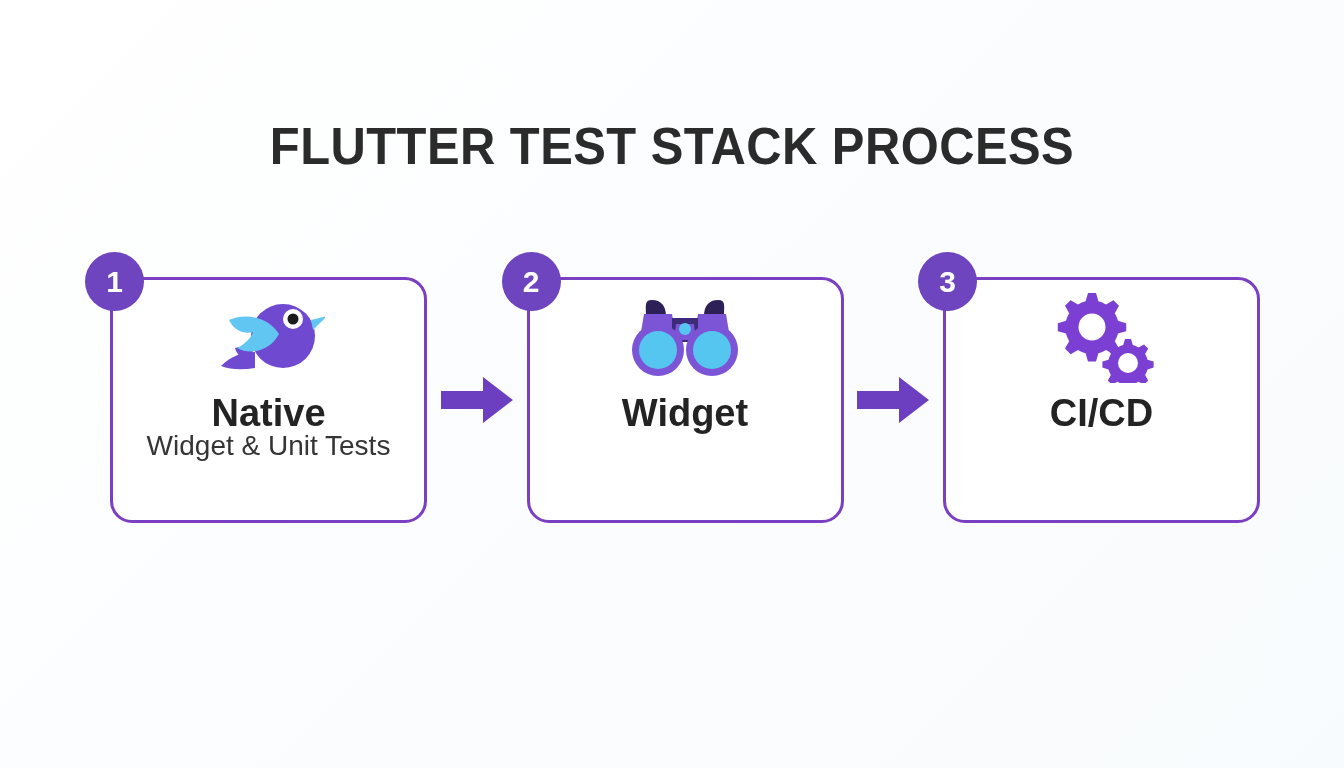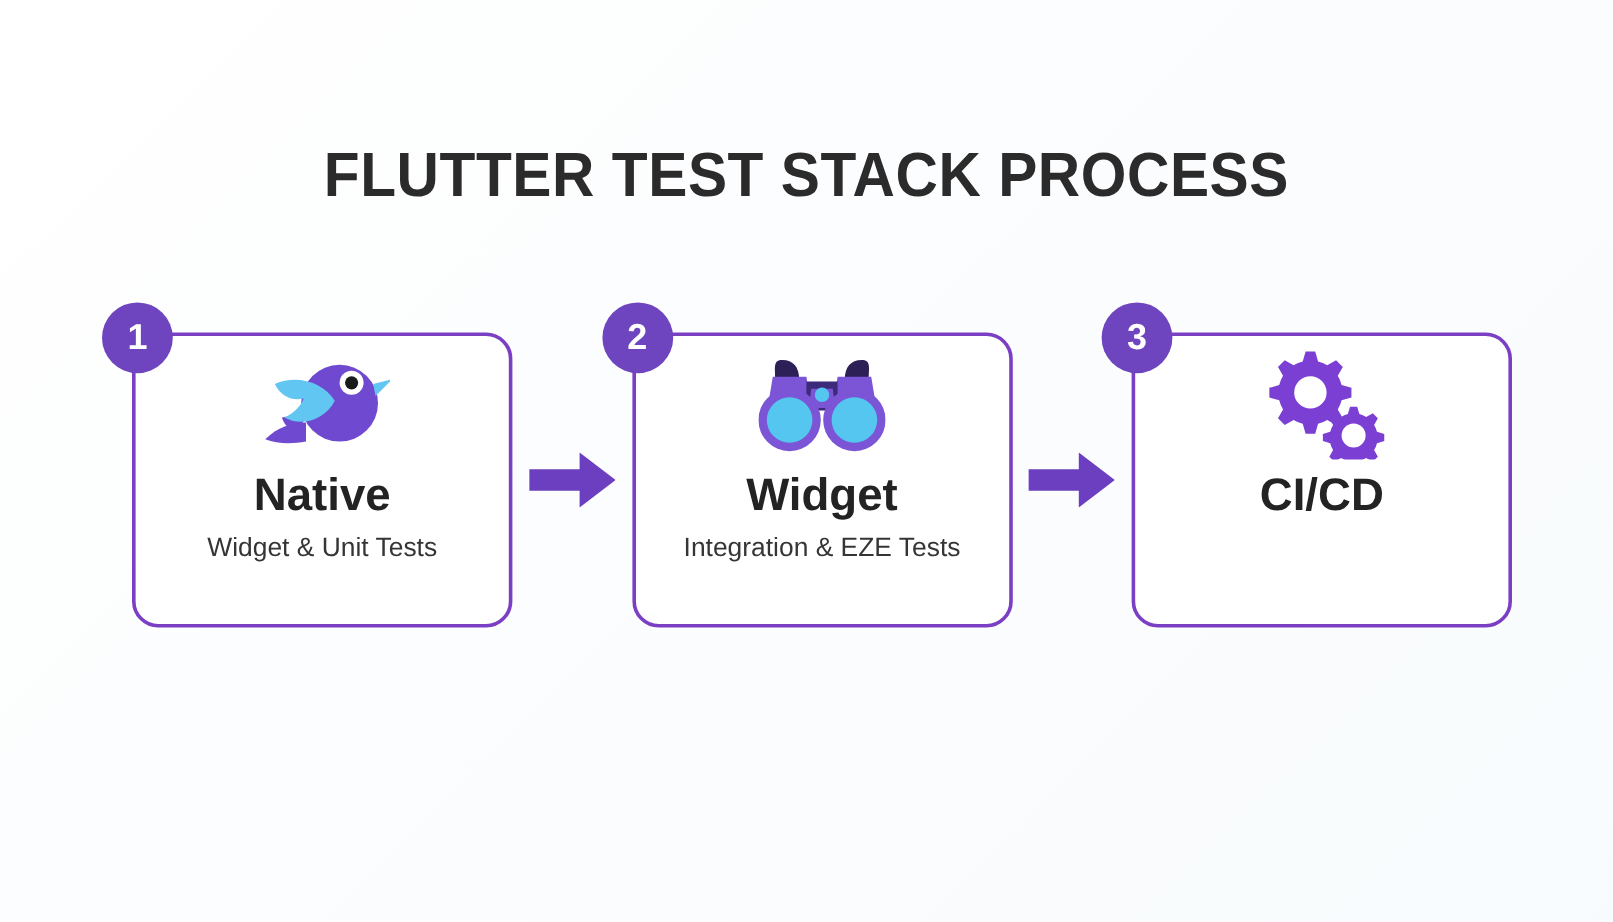--- a/index.html
+++ b/index.html
@@ -85,23 +85,22 @@
 
   .card-title {
     font-size: 38px;
     font-weight: bold;
     color: #232323;
     line-height: 1;
     margin-top: -4px;
   }
 
   .card-sub {
-    font-size: 22px;
+    font-size: 28px;
     color: #353535;
-    margin-top: 13px;
     line-height: 1;
   }
 
   
   .arrow {
     flex: 1 1 auto;
     display: flex;
     align-items: center;
     justify-content: center;
   }
@@ -169,21 +168,20 @@
           <circle cx="26" cy="56" r="26" fill="#7b55d6"></circle>
           <circle cx="80" cy="56" r="26" fill="#7b55d6"></circle>
 
           <circle cx="26" cy="56" r="19" fill="#55c6f0"></circle>
           <circle cx="80" cy="56" r="19" fill="#55c6f0"></circle>
         </svg>
       </span>
     </div>
 
     <div class="card-title">Widget</div>
-    <div class="card-sub">Integration &amp; EZE Tests</div>
   </div>
 
   <div class="arrow">
     <span>
       <svg width="72" height="46" viewBox="0 0 72 46" aria-hidden="true">
         <path d="M0 14 L42 14 L42 0 L72 23 L42 46 L42 32 L0 32 Z" fill="#6b3fc0"></path>
       </svg>
     </span>
   </div>
 

